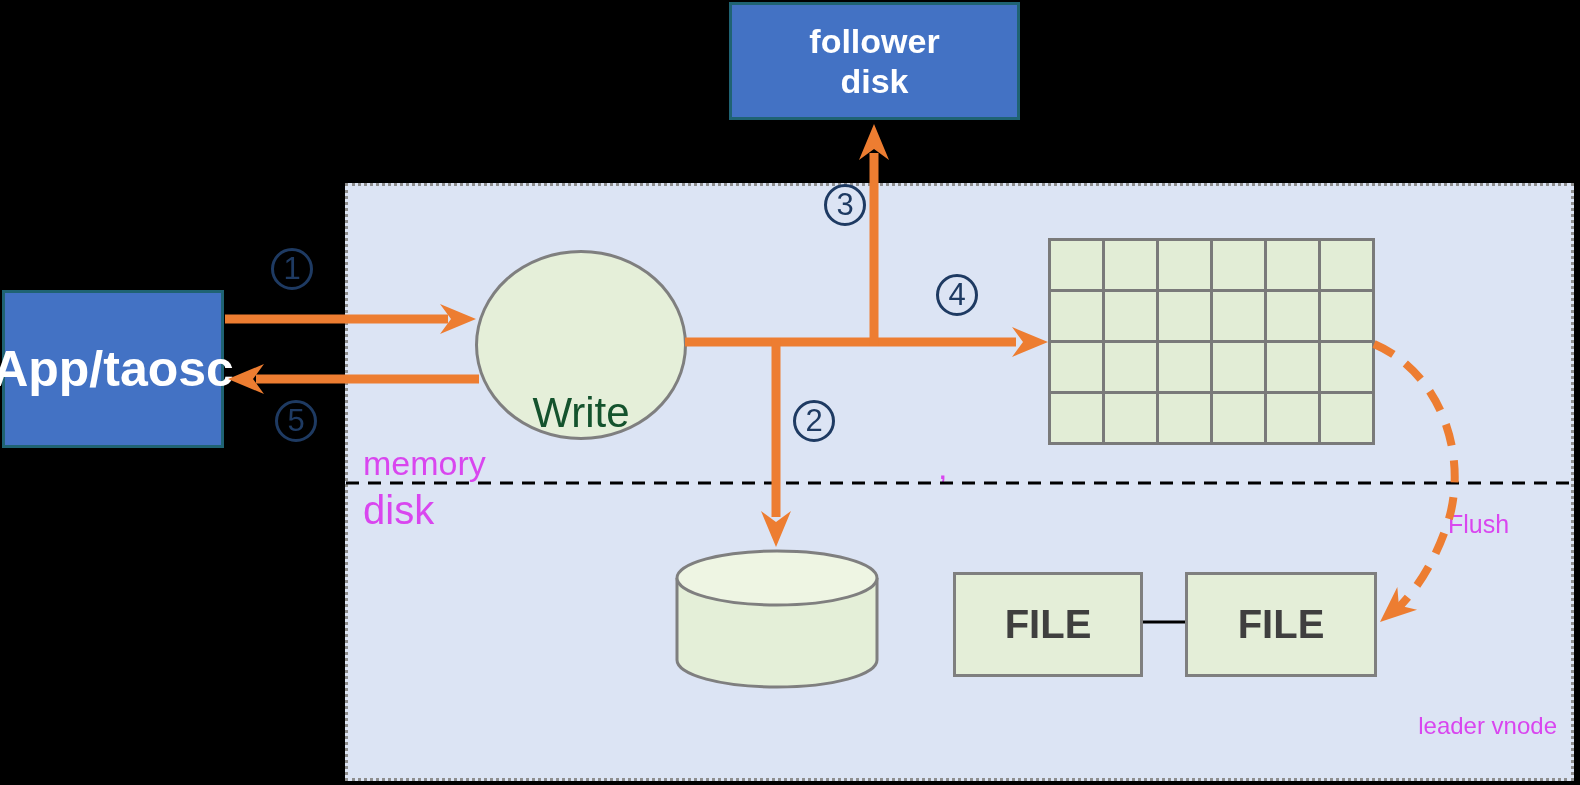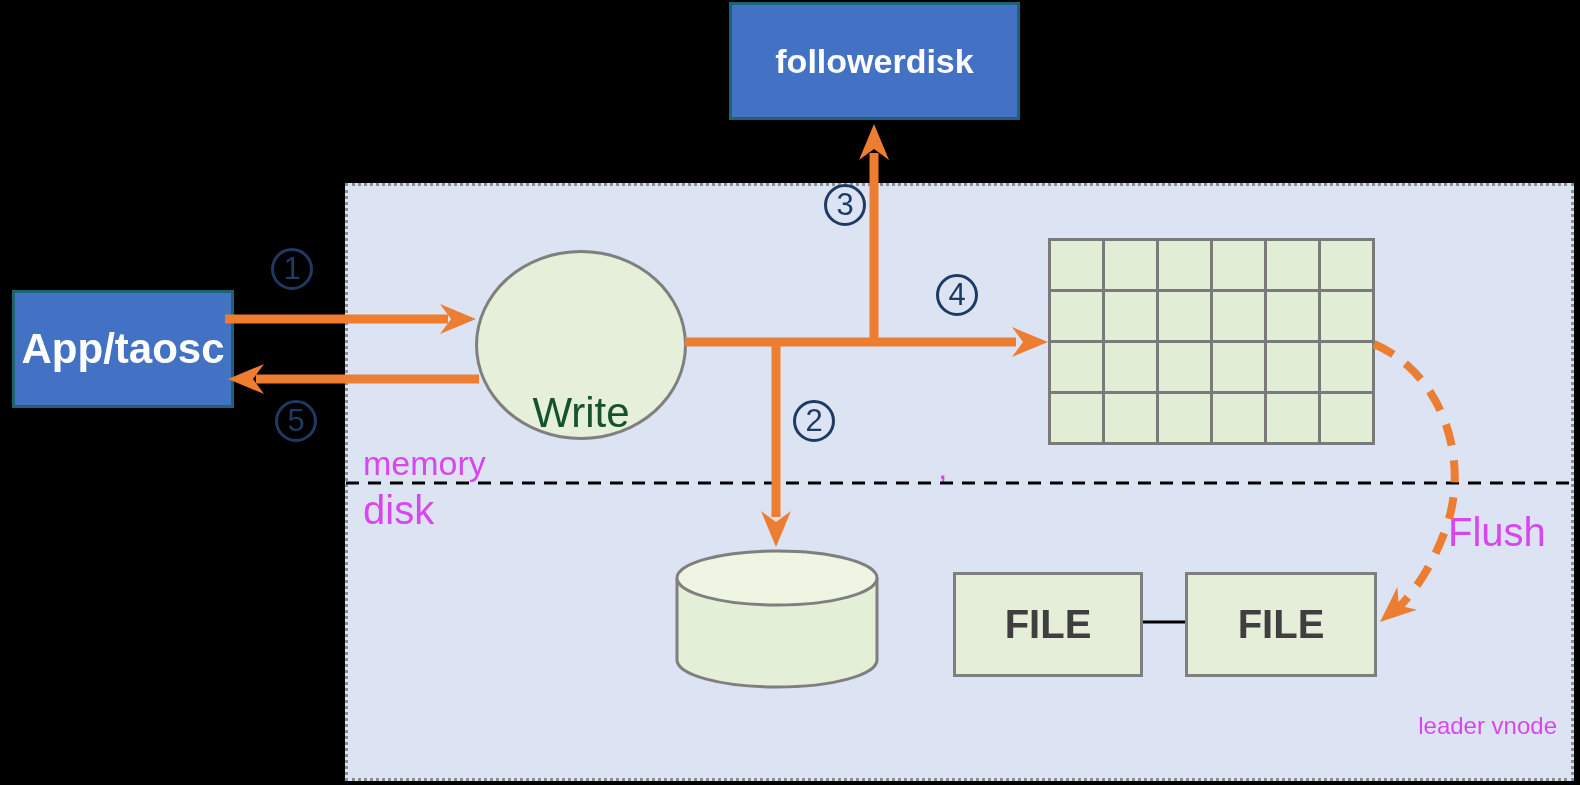--- a/index.html
+++ b/index.html
@@ -8,25 +8,25 @@
     font-family:"Liberation Sans", sans-serif;overflow:hidden;
   }
   
   .leader-box{
     position:absolute;left:345px;top:183px;width:1229px;height:598px;
     background:#dce4f4;border:3px dotted #8e8e8e;box-sizing:border-box;
   }
   
   .blue-box{
     position:absolute;background:#4372c4;border:3px solid #1f6373;box-sizing:border-box;
-    display:flex;flex-direction:row;align-items:center;justify-content:center;
+    display:flex;flex-direction:column;align-items:center;justify-content:center;
     color:#fff;font-weight:bold;text-align:center;
   }
   .follower-box{left:729px;top:2px;width:291px;height:118px;font-size:34px;line-height:1.18;}
-  .app-box{left:12px;top:290px;width:222px;height:118px;font-size:42px;}
+  .app-box{left:2px;top:290px;width:222px;height:158px;font-size:50px;}
   
   .write-circle{
     position:absolute;left:475px;top:250px;width:212px;height:190px;border-radius:50%;
     background:#e5efd9;border:3px solid #7f7f7f;box-sizing:border-box;
     display:flex;align-items:flex-end;justify-content:center;
     font-size:42px;font-weight:normal;color:#14532d;
   }
   
   .mem-grid{
     position:absolute;left:1048px;top:238px;width:327px;height:207px;
@@ -53,21 +53,21 @@
   .step1{left:271px;top:248px;}
   .step2{left:793px;top:400px;}
   .step3{left:824px;top:184px;}
   .step4{left:936px;top:274px;}
   .step5{left:275px;top:400px;}
   
   .lbl{position:absolute;color:#d946ef;}
   .lbl-memory{left:363px;top:444px;font-size:34px;}
   .lbl-disk{left:363px;top:488px;font-size:40px;}
   .lbl-wal{left:677px;top:700px;width:200px;text-align:center;font-size:40px;}
-  .lbl-flush{left:1448px;top:510px;font-size:40px;}
+  .lbl-flush{left:1448px;top:510px;font-size:25px;}
   .lbl-leader{left:1317px;top:712px;width:240px;text-align:right;font-size:24px;}
   .lbl-divider-mark{left:938px;top:448px;font-size:34px;}
   
   .overlay{position:absolute;left:0;top:0;width:1580px;height:785px;pointer-events:none;}
 </style>
 </head>
 <body>
 
 <div class="stage">
 

